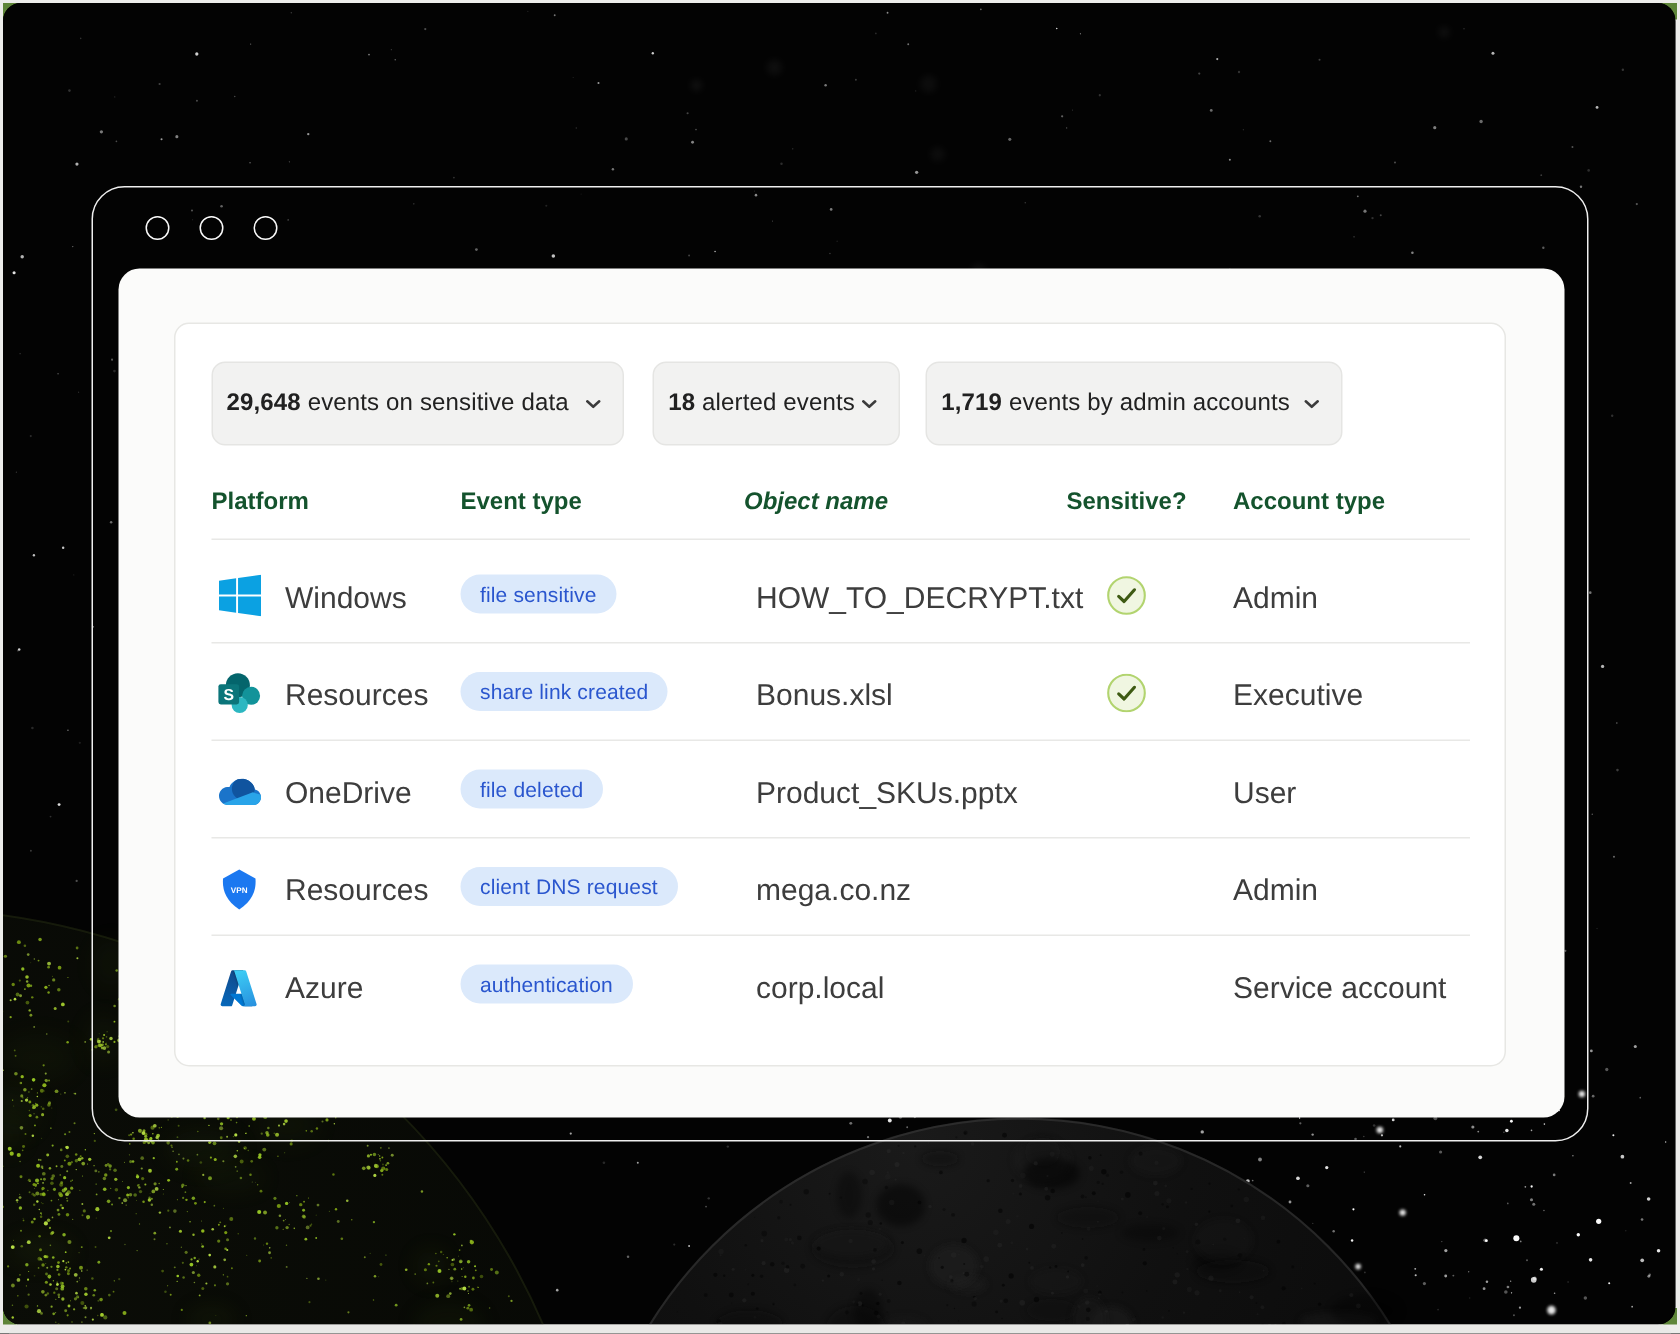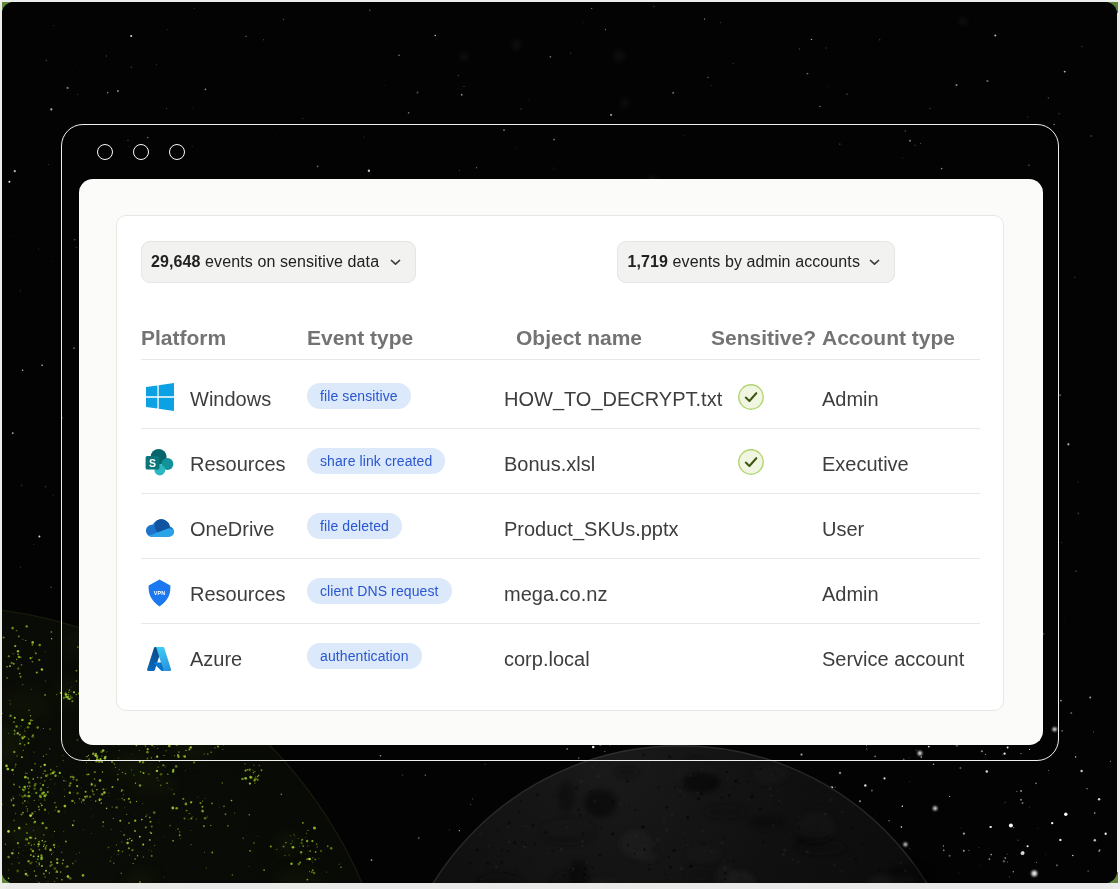--- a/index.html
+++ b/index.html
@@ -12,27 +12,27 @@
         background:#e9e9e7;border-radius:9px 9px 0 0;}
   #ui{position:absolute;left:0;top:0;width:1120px;height:889px;}
   #frame{position:absolute;left:61px;top:123.5px;width:998px;height:637px;
         border:1.5px solid #efefef;border-radius:22px;box-sizing:border-box;}
   .dot{position:absolute;top:143.7px;width:16px;height:16px;border:1.8px solid #fafafa;
        border-radius:50%;box-sizing:border-box;}
   #panel{position:absolute;left:78.5px;top:178.5px;width:964px;height:566px;
          background:#fbfbfa;border-radius:14px;}
   #card{position:absolute;left:115.5px;top:214.5px;width:888px;height:496px;
         background:#ffffff;border:1px solid #e7e7e4;border-radius:10px;box-sizing:border-box;}
-  .btn{position:absolute;top:241px;height:42px;background:#f2f2f1;border:1px solid #e5e5e3;
+  .btn{position:absolute;top:241px;height:56px;background:#f2f2f1;border:1px solid #e5e5e3;
        border-radius:9px;box-sizing:border-box;display:flex;align-items:center;
        font-size:16px;color:#212121;white-space:nowrap;padding:0 14px 0 9.5px;
        letter-spacing:0.1px;}
   .btn b{font-weight:700;}
   .btn svg{margin-left:auto;}
-  .hdr{position:absolute;top:325.5px;font-size:21px;font-weight:700;color:#737373;}
+  .hdr{position:absolute;top:325.5px;font-size:16px;font-weight:700;color:#14532d;}
   .sep{position:absolute;left:141px;width:839px;height:1px;background:#e8e8e6;}
   .cell{position:absolute;font-size:20px;color:#3d3d3d;}
   .icon{position:absolute;left:144px;width:30px;height:30px;}
   .pill{position:absolute;left:307px;height:26px;border-radius:13px;background:#dbe9fb;
         color:#2a56ce;font-size:14px;letter-spacing:0.1px;display:flex;align-items:center;padding:0 13px;}
   .chk{position:absolute;left:738px;width:26px;height:26px;}
 </style>
 </head>
 <body>
   <div class="corner" style="left:1.5px;top:2px;width:11px;height:11px;"></div>
@@ -2116,29 +2116,34 @@
     <div class="dot" style="left:133px;"></div>
     <div class="dot" style="left:169px;"></div>
     <div id="panel"></div>
     <div id="card"></div>
 
     <div class="btn" style="left:140.5px;width:275px;"><b>29,648</b>&nbsp;events on sensitive data
       <svg width="11" height="7" viewBox="0 0 11 7">
         <path d="M1.5 1.5 L5.5 5.2 L9.5 1.5" fill="none" stroke="#3c3c3c" stroke-width="1.7" stroke-linecap="round" stroke-linejoin="round"></path>
       </svg>
     </div>
+    <div class="btn" style="left:435px;width:165px;"><b>18</b>&nbsp;alerted events
+      <svg width="11" height="7" viewBox="0 0 11 7">
+        <path d="M1.5 1.5 L5.5 5.2 L9.5 1.5" fill="none" stroke="#3c3c3c" stroke-width="1.7" stroke-linecap="round" stroke-linejoin="round"></path>
+      </svg>
+    </div>
     <div class="btn" style="left:617px;width:278px;"><b>1,719</b>&nbsp;events by admin accounts
       <svg width="11" height="7" viewBox="0 0 11 7">
         <path d="M1.5 1.5 L5.5 5.2 L9.5 1.5" fill="none" stroke="#3c3c3c" stroke-width="1.7" stroke-linecap="round" stroke-linejoin="round"></path>
       </svg>
     </div>
 
     <div class="hdr" style="left:141px;">Platform</div>
     <div class="hdr" style="left:307px;">Event type</div>
-    <div class="hdr" style="left:516px;">Object name</div>
+    <div class="hdr" style="left:496px;font-style:italic;">Object name</div>
     <div class="hdr" style="left:711px;">Sensitive?</div>
     <div class="hdr" style="left:822px;">Account type</div>
 
     <div class="sep" style="top:359px;"></div>
     <div class="sep" style="top:428px;"></div>
     <div class="sep" style="top:493px;"></div>
     <div class="sep" style="top:558px;"></div>
     <div class="sep" style="top:623px;"></div>
 
     <svg class="icon" style="left:145.5px;top:383px;width:28px;height:28px;" viewBox="0 0 28 28">

